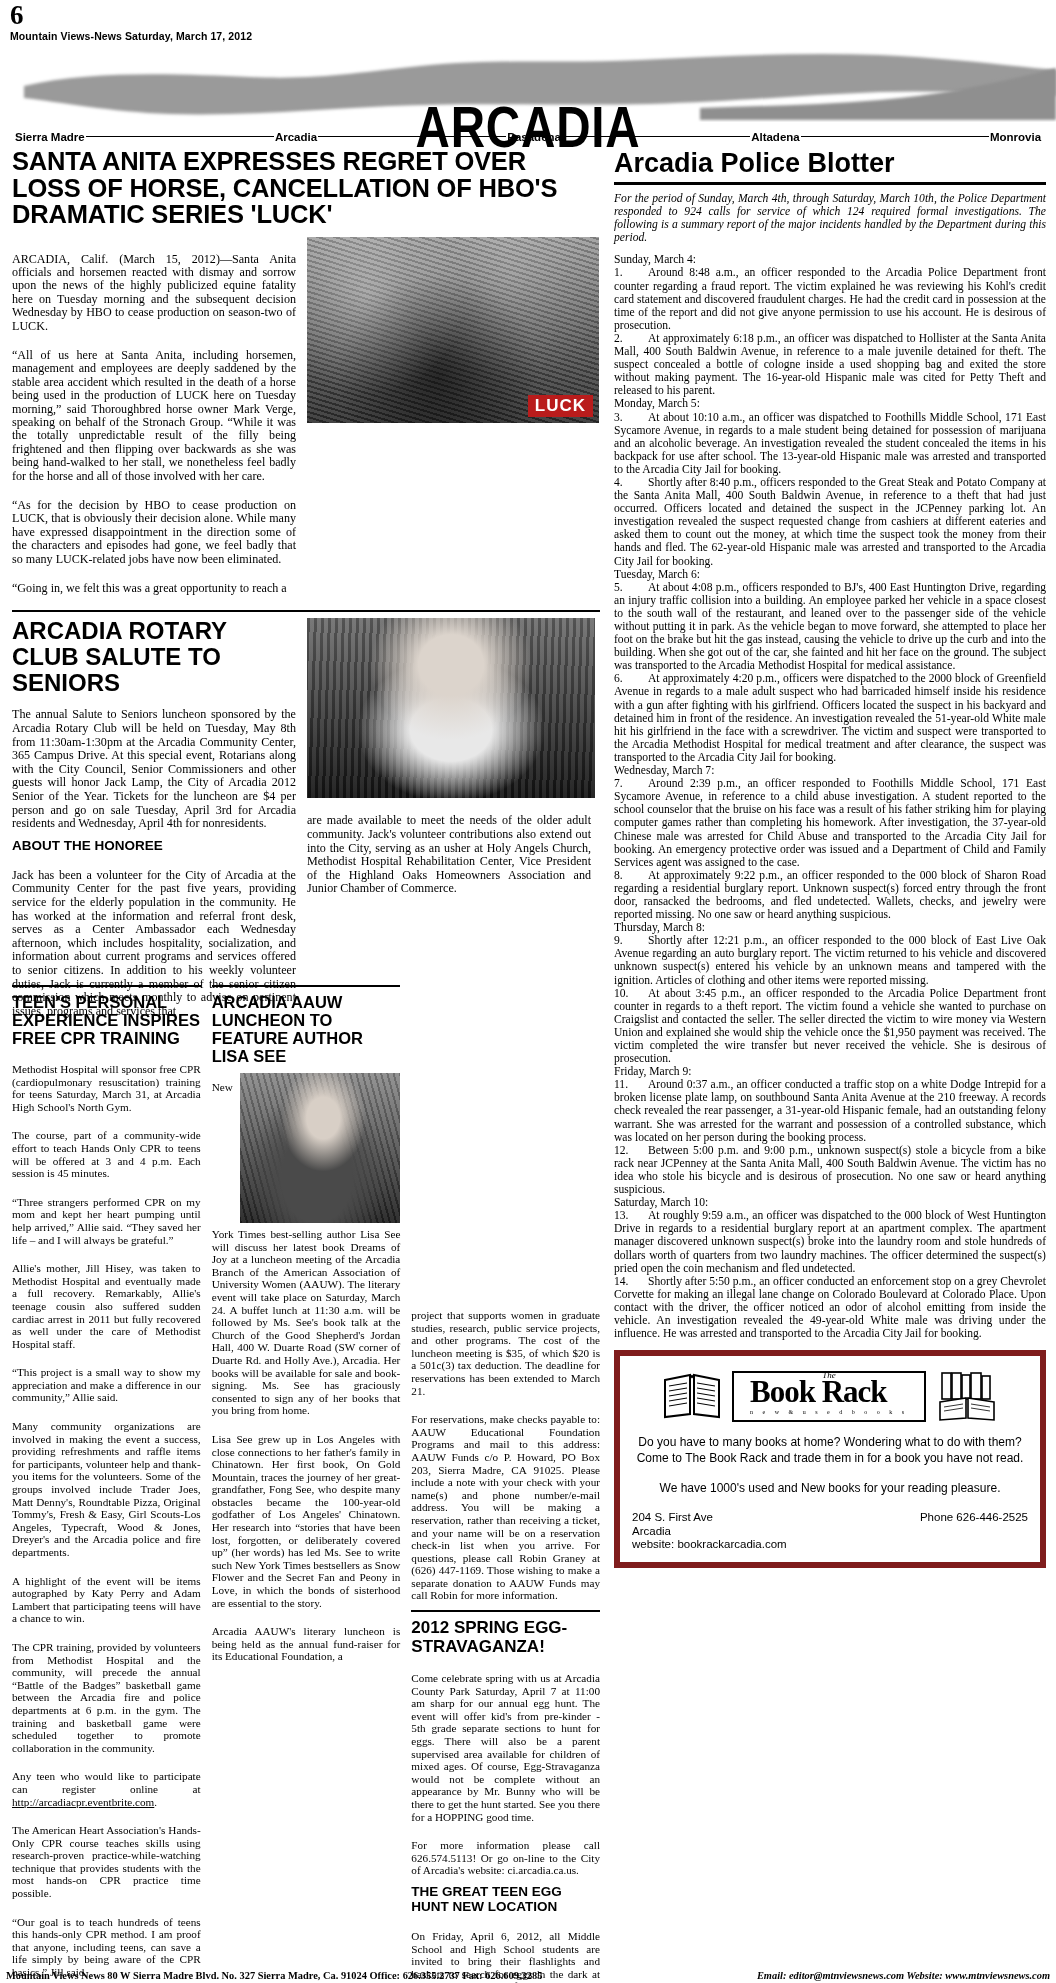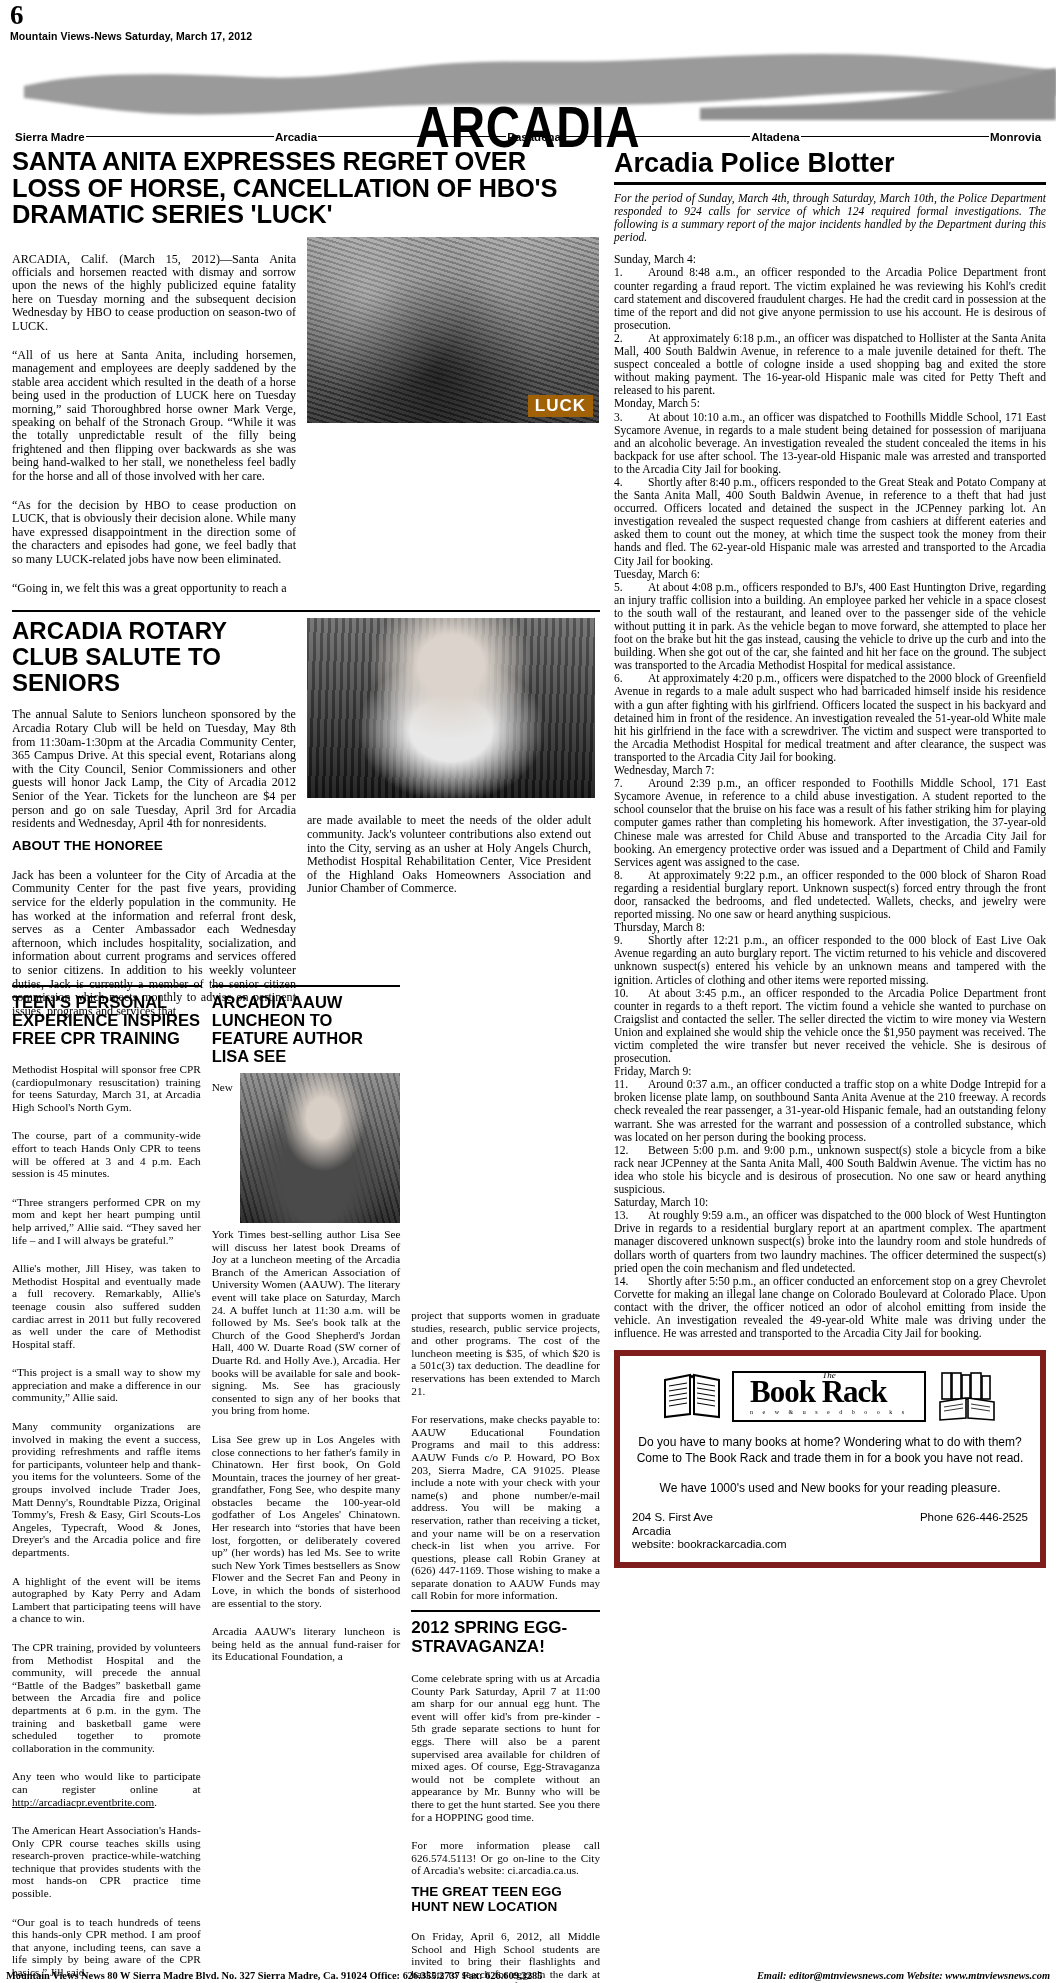--- a/index.html
+++ b/index.html
@@ -47,21 +47,21 @@
   .blotter .intro{font-style:italic;margin-bottom:9px;}
   .blotter .item{text-indent:0;}
   .num{display:inline-block;min-width:34px;}
 
   
   .lead-wrap{display:flex;gap:11px;}
   .lead-col{width:284px;}
   .lead-col p{font-size:12.1px;line-height:13.4px;}
   .photo{background:#6e6e6e;position:relative;overflow:hidden;}
   .photo.ph1{width:292px;height:186px;}
-  .photo .cap{position:absolute;right:6px;bottom:6px;background:#a16207;color:#fff;
+  .photo .cap{position:absolute;right:6px;bottom:6px;background:#b91c1c;color:#fff;
     font-family:"Liberation Sans",sans-serif;font-weight:bold;font-size:17px;padding:1px 7px;letter-spacing:1px;}
 
   .grain{position:absolute;inset:0;
     background:
       radial-gradient(circle at 20% 30%, rgba(255,255,255,.30), rgba(0,0,0,0) 38%),
       radial-gradient(circle at 70% 20%, rgba(255,255,255,.18), rgba(0,0,0,0) 42%),
       radial-gradient(circle at 45% 75%, rgba(0,0,0,.55), rgba(0,0,0,0) 48%),
       repeating-linear-gradient(17deg, rgba(0,0,0,.22) 0 2px, rgba(255,255,255,.10) 2px 5px),
       linear-gradient(180deg,#9a9a9a 0%, #5d5d5d 55%, #2e2e2e 100%);}
   .grain2{position:absolute;inset:0;

